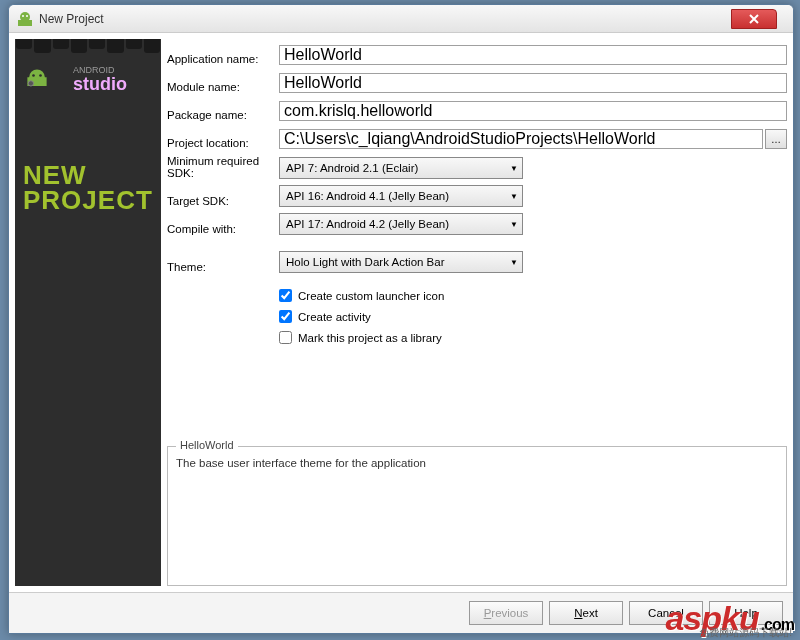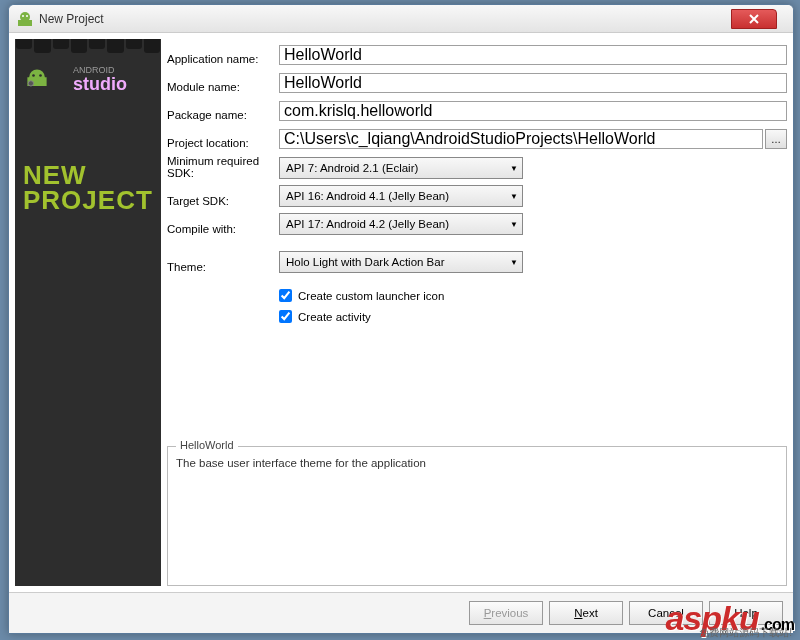--- a/index.html
+++ b/index.html
@@ -151,20 +151,24 @@
         <div class="gap"></div>
 
         <div class="check-row">
           <input type="checkbox" checked="" style="">
           <span>Create custom launcher icon</span>
         </div>
         <div class="check-row">
           <input type="checkbox" checked="" style="">
           <span>Create activity</span>
         </div>
+        <div class="check-row">
+          <input type="checkbox" style="">
+          <span>Mark this project as a library</span>
+        </div>
       </div>
 
       <div class="desc-box">
         <div class="legend">HelloWorld</div>
         <div>The base user interface theme for the application</div>
       </div>
     </div>
   </div>
 
   <div class="footer">

